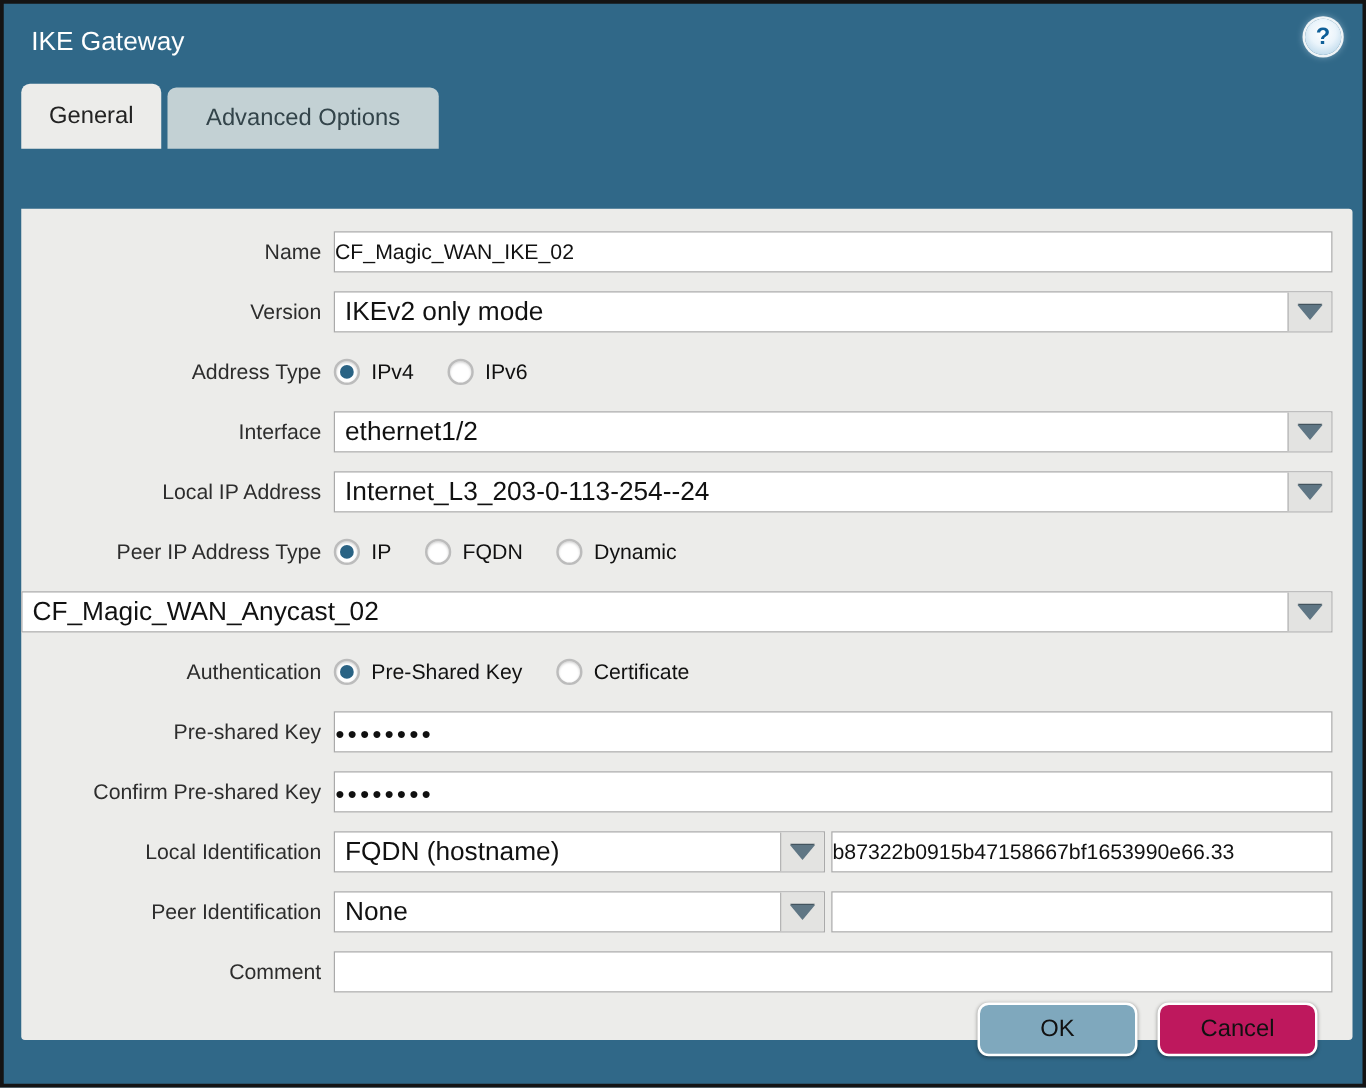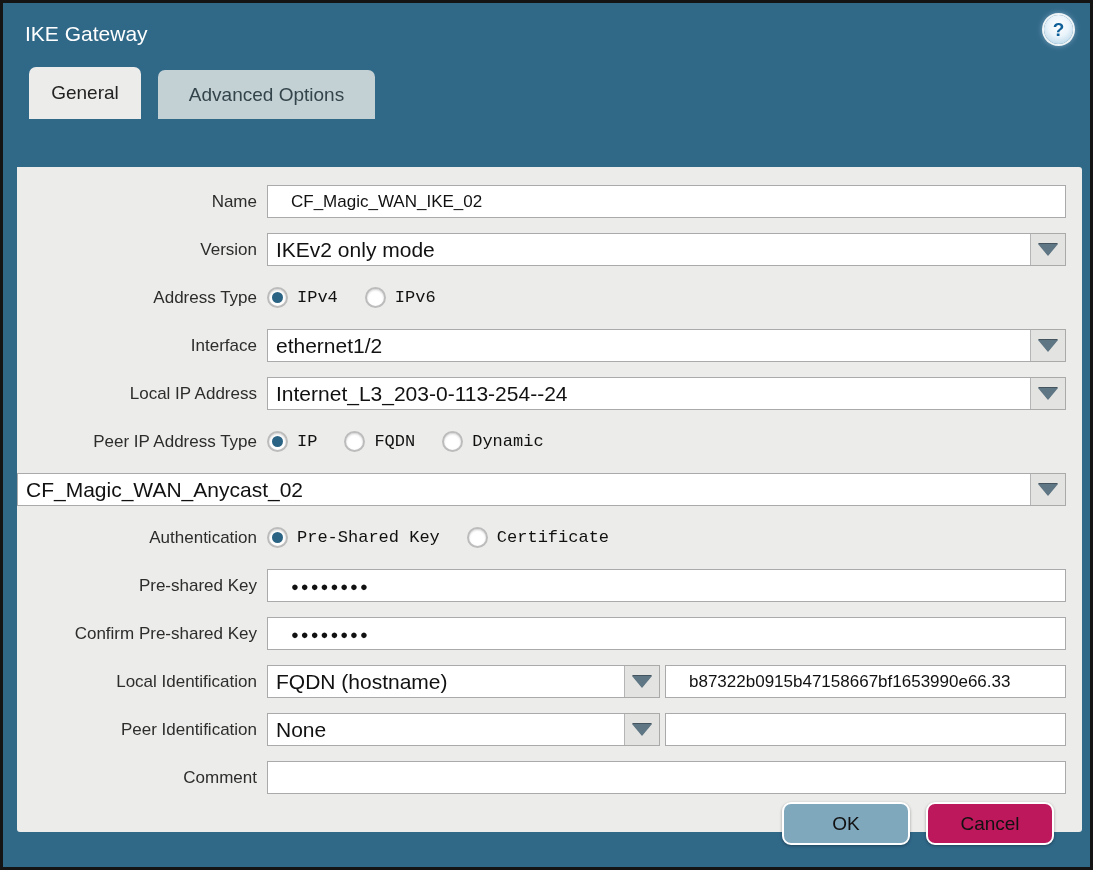--- a/index.html
+++ b/index.html
@@ -34,21 +34,21 @@
 
   
   .tabs {
     position: absolute; left: 14px; top: 64px;
     display: flex; align-items: flex-end; gap: 5px;
     height: 52px;
   }
   .tab {
     border-radius: 7px 7px 0 0;
     display: flex; align-items: center; justify-content: center;
-    font-size: 19px; cursor: pointer; margin-left: 12px;
+    font-size: 19px; cursor: pointer;
   }
   .tab.active   { background: #ECECEA; color: #222222; width: 112px; height: 52px; }
   .tab.inactive { background: #C3D1D4; color: #33444a; width: 217px; height: 49px; }
 
   
   .panel {
     position: absolute; left: 14px; top: 116px;
     width: 1065px; height: 665px;
     background: #ECECEA;
     border-radius: 0 3px 3px 3px;
@@ -64,21 +64,21 @@
     white-space: nowrap;
   }
   .fld { flex: 1; margin-right: 16px; display: flex; }
 
   input.txt {
     width: 100%; height: 33px;
     border: 1px solid #aaaaaa;
     background: #ffffff;
     font-family: "Liberation Sans", sans-serif;
     font-size: 17px; color: #111111;
-    padding: 0 23px;
+    padding: 0 0;
     outline: none;
   }
   input.pw { font-size: 13px; letter-spacing: 2px; font-weight: bold; padding-top: 2px; }
 
   .selectbox {
     height: 33px; width: 100%;
     border: 1px solid #aaaaaa;
     background: #ffffff;
     display: flex; align-items: stretch;
     cursor: pointer;
@@ -99,21 +99,21 @@
     border-left: 10px solid transparent;
     border-right: 10px solid transparent;
     border-top: 12px solid #5f7684;
     filter: drop-shadow(0 -1px 0 #43545e);
   }
 
   .combo { gap: 5px; }
   .combo .selectbox { width: 393px; flex: none; }
   .combo input.txt { flex: 1; width: auto; }
 
-  .radio-group { display: flex; align-items: flex-start; gap: 27px; font-family: Liberation Mono, monospace; }
+  .radio-group { display: flex; align-items: flex-start; gap: 27px; }
   .radio-opt { display: flex; align-items: center; gap: 9px; cursor: pointer; font-size: 17px; color: #111111; }
   .radio {
     width: 21px; height: 21px; border-radius: 50%;
     background: #ffffff;
     border: 2px solid #bcbcbc;
     box-shadow: inset 0 1px 2px rgba(0,0,0,0.18);
     position: relative; flex: none;
   }
   .radio.checked::after {
     content: ""; position: absolute; inset: 3px;

